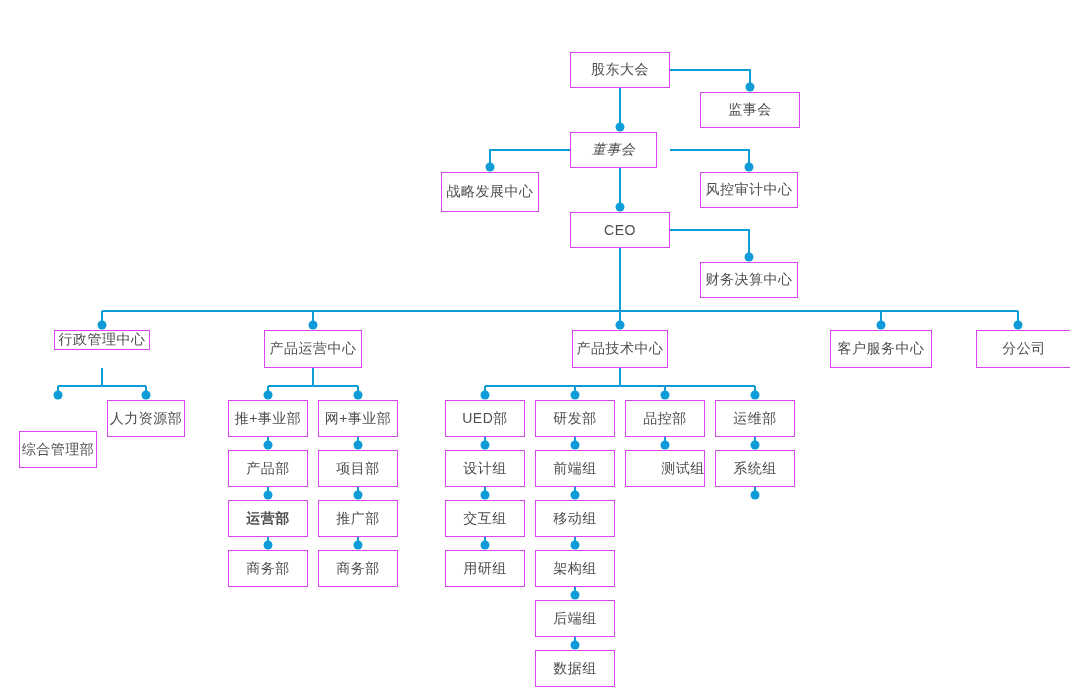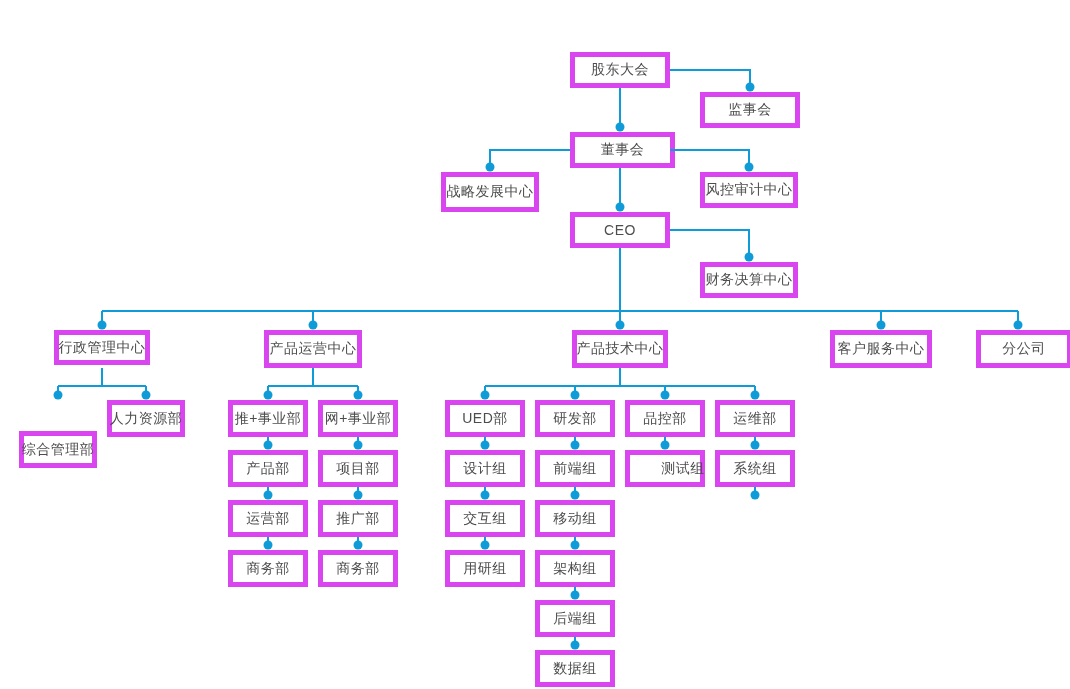--- a/index.html
+++ b/index.html
@@ -15,52 +15,52 @@
     position: absolute;
     left: 0; top: 0;
     z-index: 2;
     pointer-events: none;
   }
   .node {
     position: absolute;
     z-index: 1;
     box-sizing: border-box;
     background: #ffffff;
-    border: 5px solid #d946ef;
+    border: 1px solid #d946ef;
     display: flex;
     align-items: center;
     justify-content: center;
     font-size: 14px;
     color: #4d4d4d;
     letter-spacing: 0.5px;
     white-space: nowrap;
   }
 </style>
 </head>
 <body>
 
 <div class="canvas">
   <div class="node" style="left: 570px; top: 52px; width: 100px; height: 36px;">股东大会</div>
     <div class="node" style="left: 700px; top: 92px; width: 100px; height: 36px;">监事会</div>
-    <div class="node" style="left: 570px; top: 132px; width: 105px; height: 36px;">董事会</div>
+    <div class="node" style="left: 570px; top: 132px; width: 87px; height: 36px; font-style: italic;">董事会</div>
     <div class="node" style="left: 441px; top: 172px; width: 98px; height: 40px;">战略发展中心</div>
     <div class="node" style="left: 700px; top: 172px; width: 98px; height: 36px;">风控审计中心</div>
     <div class="node" style="left: 570px; top: 212px; width: 100px; height: 36px;">CEO</div>
     <div class="node" style="left: 700px; top: 262px; width: 98px; height: 36px;">财务决算中心</div>
-    <div class="node" style="left: 54px; top: 330px; width: 96px; height: 35px;">行政管理中心</div>
+    <div class="node" style="left: 54px; top: 330px; width: 96px; height: 20px;">行政管理中心</div>
     <div class="node" style="left: 264px; top: 330px; width: 98px; height: 38px;">产品运营中心</div>
     <div class="node" style="left: 572px; top: 330px; width: 96px; height: 38px;">产品技术中心</div>
     <div class="node" style="left: 830px; top: 330px; width: 102px; height: 38px;">客户服务中心</div>
     <div class="node" style="left: 976px; top: 330px; width: 96px; height: 38px;">分公司</div>
     <div class="node" style="left: 19px; top: 400px; width: 78px; height: 37px; margin-top: 31px;">综合管理部</div>
     <div class="node" style="left: 107px; top: 400px; width: 78px; height: 37px;">人力资源部</div>
     <div class="node" style="left: 228px; top: 400px; width: 80px; height: 37px;">推+事业部</div>
     <div class="node" style="left: 318px; top: 400px; width: 80px; height: 37px;">网+事业部</div>
     <div class="node" style="left: 228px; top: 450px; width: 80px; height: 37px;">产品部</div>
-    <div class="node" style="left: 228px; top: 500px; width: 80px; height: 37px;">运营部</div>
+    <div class="node" style="left: 228px; top: 500px; width: 80px; height: 37px; font-weight: bold;">运营部</div>
     <div class="node" style="left: 228px; top: 550px; width: 80px; height: 37px;">商务部</div>
     <div class="node" style="left: 318px; top: 450px; width: 80px; height: 37px;">项目部</div>
     <div class="node" style="left: 318px; top: 500px; width: 80px; height: 37px;">推广部</div>
     <div class="node" style="left: 318px; top: 550px; width: 80px; height: 37px;">商务部</div>
     <div class="node" style="left: 445px; top: 400px; width: 80px; height: 37px;">UED部</div>
     <div class="node" style="left: 535px; top: 400px; width: 80px; height: 37px;">研发部</div>
     <div class="node" style="left: 625px; top: 400px; width: 80px; height: 37px;">品控部</div>
     <div class="node" style="left: 715px; top: 400px; width: 80px; height: 37px;">运维部</div>
     <div class="node" style="left: 445px; top: 450px; width: 80px; height: 37px;">设计组</div>
     <div class="node" style="left: 445px; top: 500px; width: 80px; height: 37px;">交互组</div>

